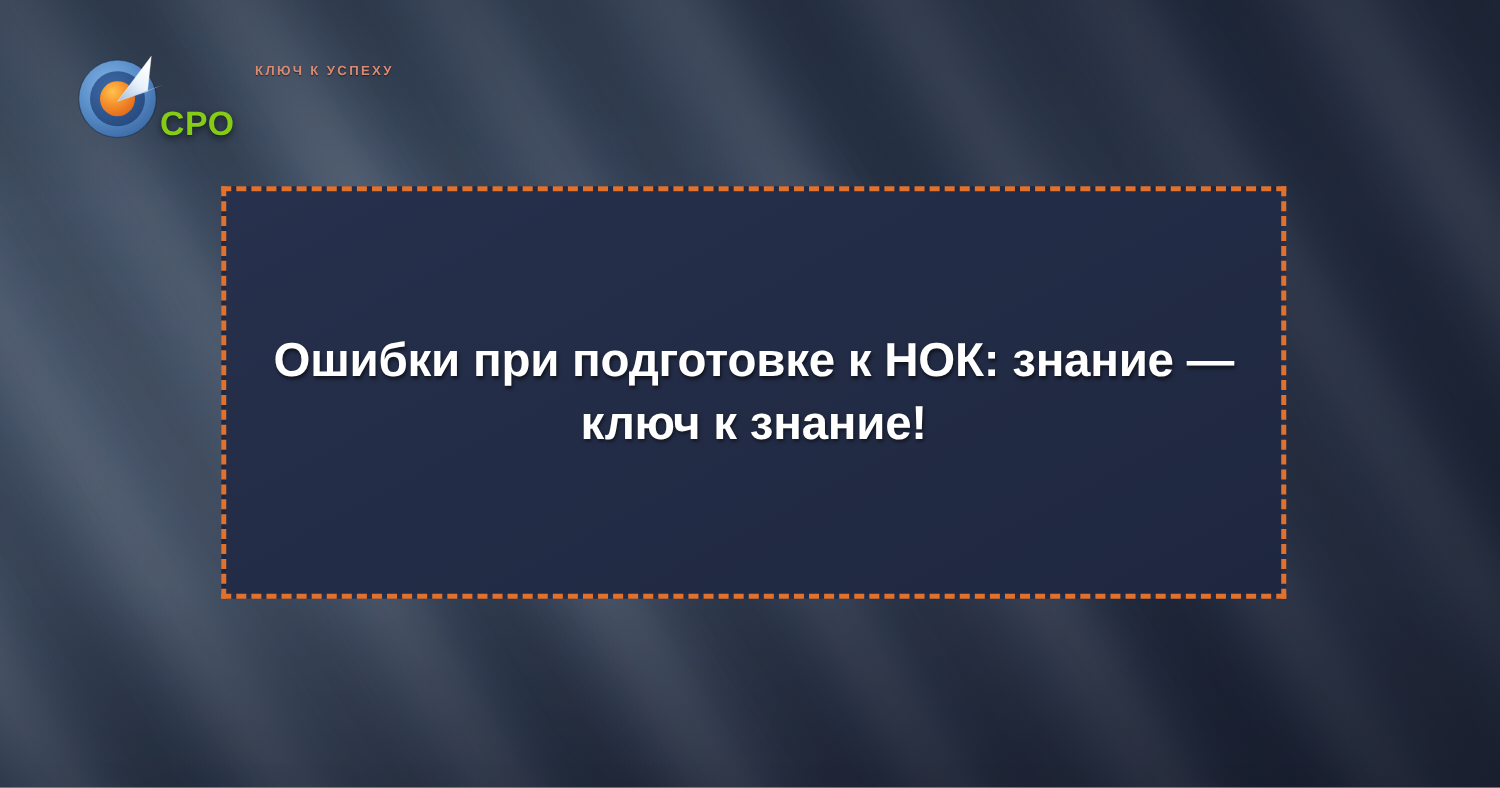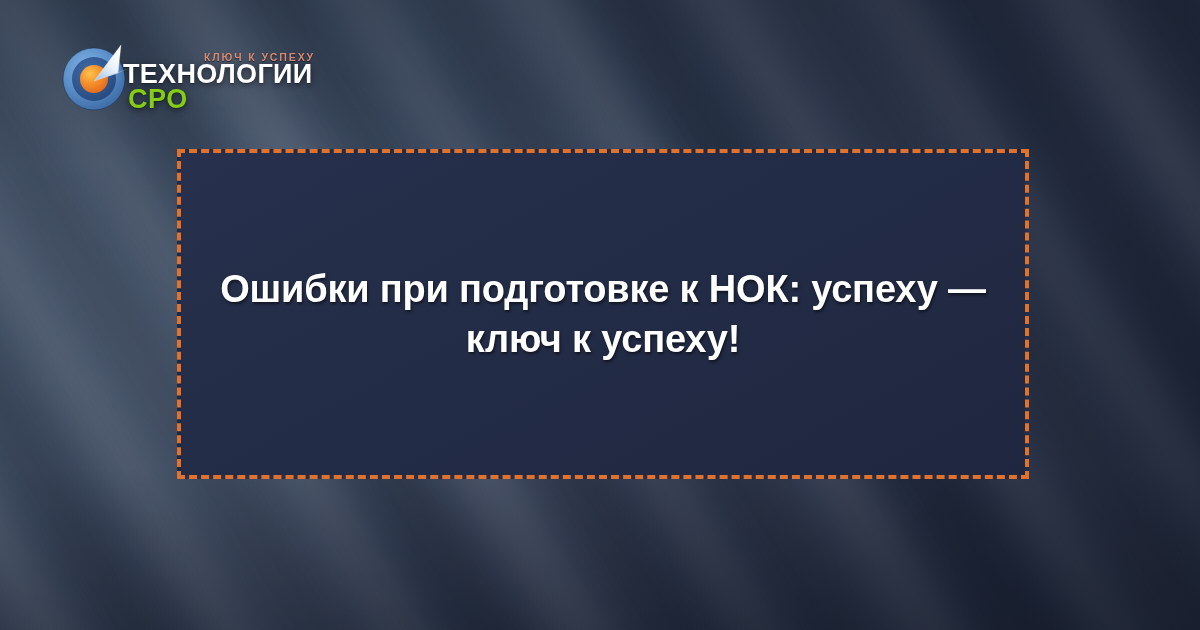--- a/index.html
+++ b/index.html
@@ -196,23 +196,22 @@
         <circle cx="36" cy="42" r="14" fill="url(#bulls)"></circle>
 
         <path d="M36 44 L63 8 L60 36 Z" fill="url(#arrowL)"></path>
         <path d="M36 44 L60 36 L72 31 Z" fill="url(#arrowR)"></path>
         <path d="M36 44 L63 8 L60 36 Z" fill="none" stroke="rgba(255,255,255,0.45)" stroke-width="0.6"></path>
       </svg>
     </div>
 
     <div class="logo-text">
       <div class="logo-tagline">КЛЮЧ К УСПЕХУ</div>
-      <div class="logo-main">ТЕХНОЛОГИИ</div>
       <div class="logo-sub">СРО</div>
     </div>
 
   </div>
 
   <div class="title-card">
-    <div class="title-text">Ошибки при подготовке к НОК: успеху — ключ к успеху!</div>
+    <div class="title-text">Ошибки при подготовке к НОК: знание — ключ к знание!</div>
   </div>
 
 </div>
 
 </body></html>

